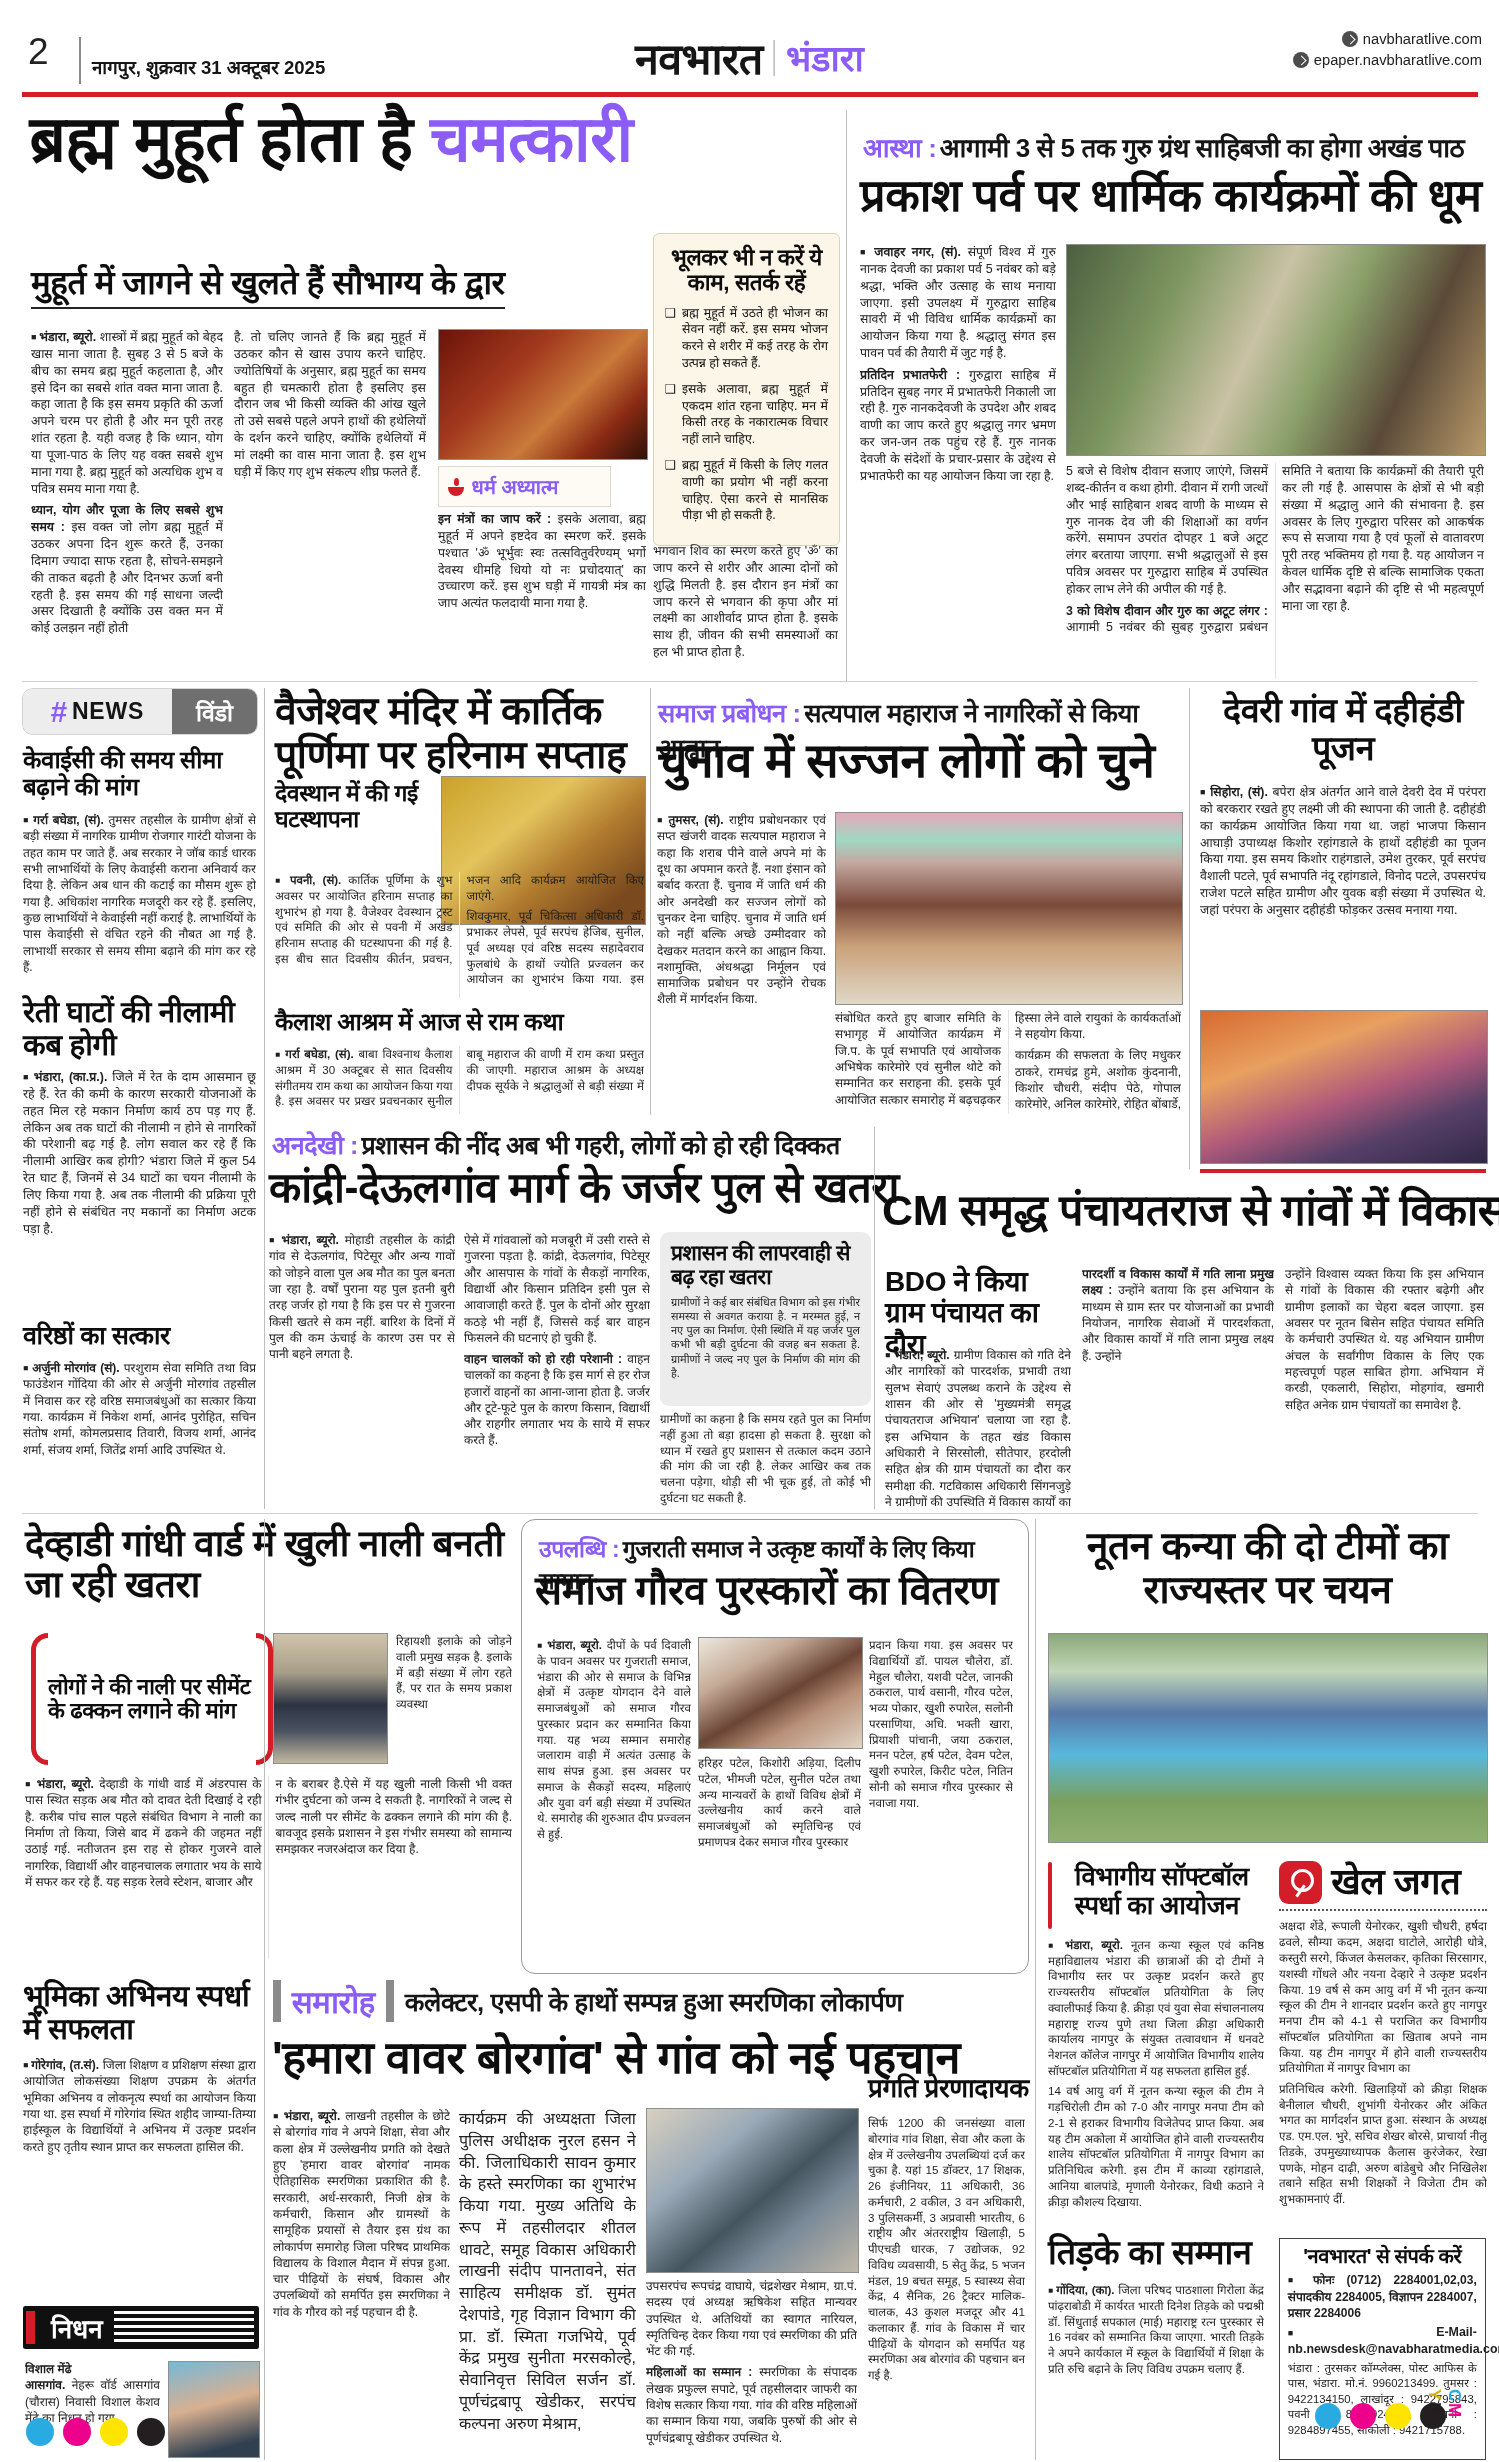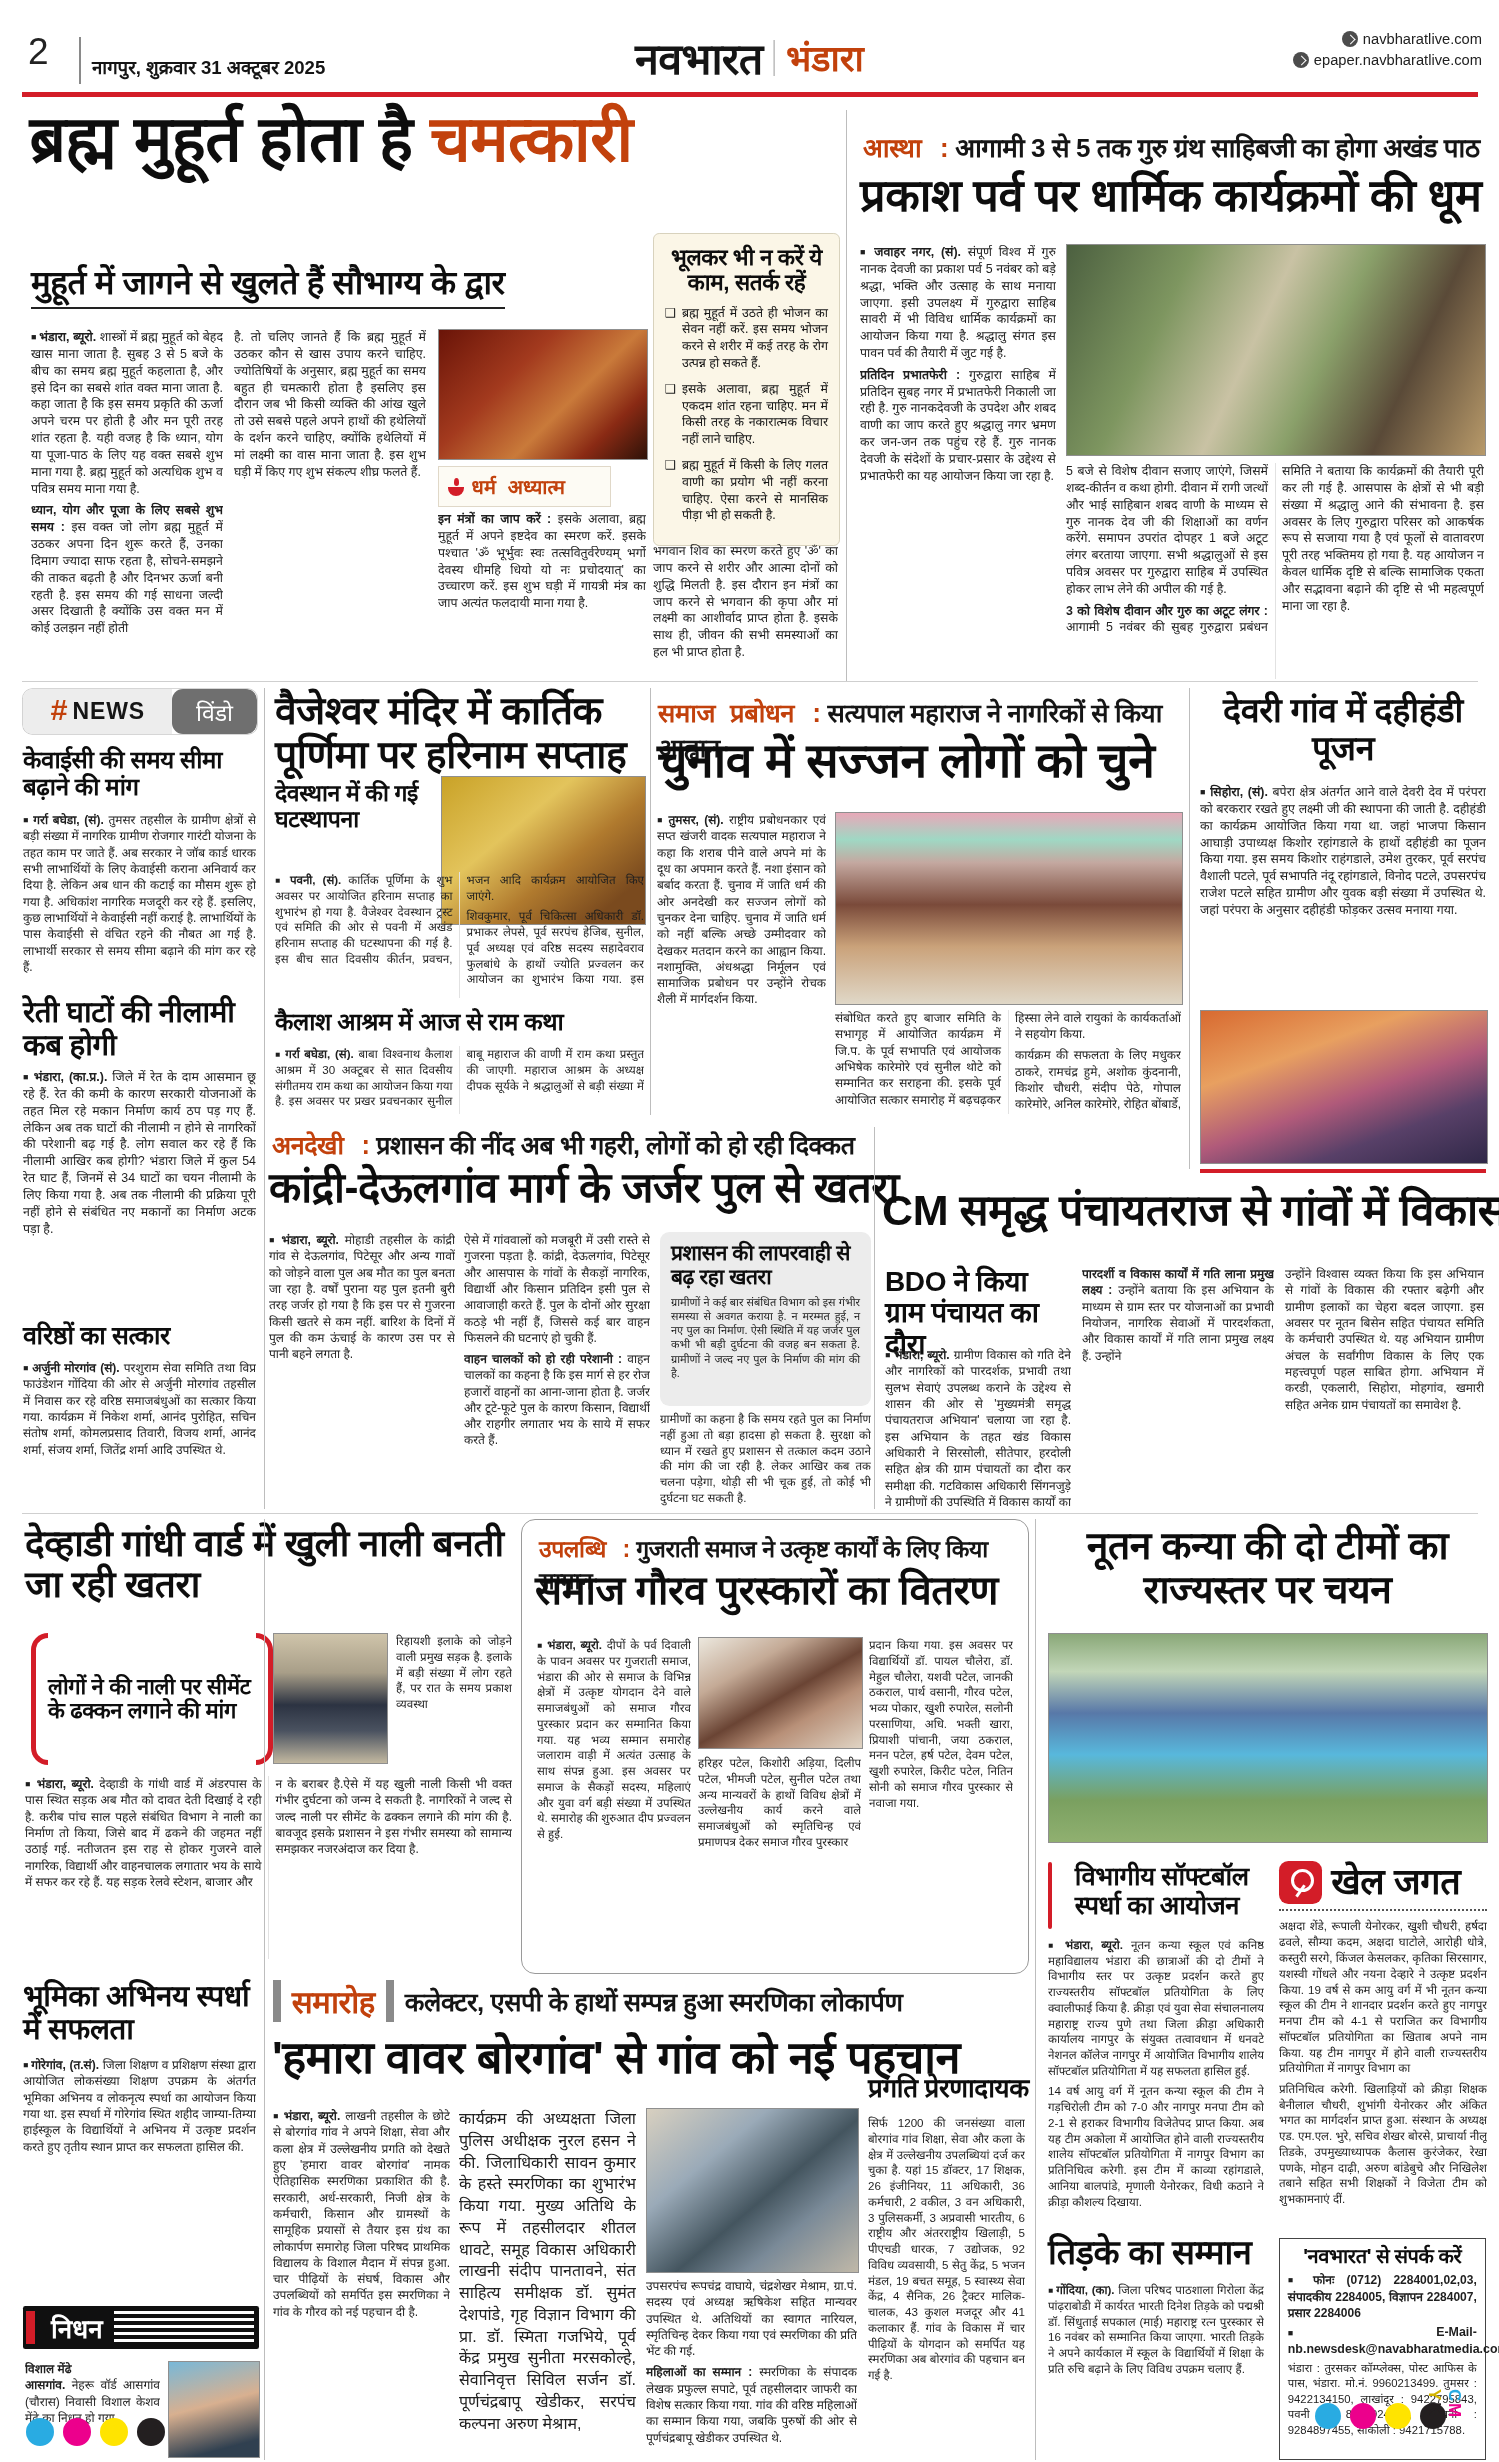--- a/index.html
+++ b/index.html
@@ -5,21 +5,21 @@
   html,body{margin:0;padding:0;background:#8a8a8a;}
   .page{position:relative;width:1499px;height:2462px;background:#ffffff;font-family:"Liberation Sans","DejaVu Sans",sans-serif;color:#151515;overflow:hidden;margin:0 auto;}
   .abs{position:absolute;}
   .hl{font-weight:bold;color:#0d0d0d;line-height:1.12;letter-spacing:-0.4px;}
   .bt{font-size:12.4px;line-height:1.36;text-align:justify;color:#1f1f1f;}
   .bt p{margin:0 0 4.7px 0;}
   .dl{font-weight:bold;}
   .dl::before{content:"■ ";font-size:0.72em;position:relative;top:-0.8px;}
   .lead{font-weight:bold;}
   .cols2{column-count:2;column-gap:14px;column-rule:0.8px solid #e2e2e2;}
-  .red{color:#c2410c;font-family:Liberation Mono, monospace;}
+  .red{color:#8b5cf6;}
   .redbg{background:#d31d28;}
   .kicker{font-weight:bold;letter-spacing:-0.4px;}
   .vrule{position:absolute;width:0.8px;background:#bdbdbd;}
   .hrule{position:absolute;height:0.8px;background:#cfcfcf;}
   .photo{position:absolute;border:0.8px solid #8f8f8f;}
   .warnbox{background:#fbf6e7;border:0.8px solid #d8d2bd;border-radius:6.2px;padding:11px 11px;}
   .warnbox li{list-style:none;margin:0 0 9.3px 0;font-size:12.4px;line-height:1.35;text-align:justify;position:relative;padding-left:17px;}
   .warnbox li::before{content:"❑";position:absolute;left:0;top:0;font-weight:bold;color:#222;}
   .graybox{background:#ececec;border-radius:9.3px;padding:9.3px 11px;}
   .pull{position:relative;padding:4.7px 17px;}
@@ -110,21 +110,21 @@
     <p><span class="lead">3 को विशेष दीवान और गुरु का अटूट लंगर :</span> <span>आगामी 5 नवंबर की सुबह गुरुद्वारा प्रबंधन समिति ने बताया कि कार्यक्रमों की तैयारी पूरी कर ली गई है. आसपास के क्षेत्रों से भी बड़ी संख्या में श्रद्धालु आने की संभावना है. इस अवसर के लिए गुरुद्वारा परिसर को आकर्षक रूप से सजाया गया है एवं फूलों से वातावरण पूरी तरह भक्तिमय हो गया है. यह आयोजन न केवल धार्मिक दृष्टि से बल्कि सामाजिक एकता और सद्भावना बढ़ाने की दृष्टि से भी महत्वपूर्ण माना जा रहा है.</span></p>
   </div>
 
   <div class="hrule" style="left:22px;top:681px;width:1456px;"></div>
 
   <div class="abs" style="left:23px;top:689px;width:234px;height:45px;display:flex;border-radius:9.3px;overflow:hidden;box-shadow:0 0 0 0.8px #c8c8c8;">
     <div style="flex:1;background:#ededed;display:flex;align-items:center;justify-content:center;gap:4.7px;">
       <span class="red" style="font-size:29.5px;font-weight:900;">#</span>
       <span style="font-size:23px;font-weight:900;letter-spacing:0.8px;">NEWS</span>
     </div>
-    <div style="width:85px;background:#6f6f6f;color:#fff;display:flex;align-items:center;justify-content:center;font-size:23px;font-weight:normal;border-radius:11px;">विंडो</div>
+    <div style="width:85px;background:#6f6f6f;color:#fff;display:flex;align-items:center;justify-content:center;font-size:23px;font-weight:bold;">विंडो</div>
   </div>
 
   <div class="abs hl" style="left:23px;top:747px;width:233px;font-size:24px;">केवाईसी की समय सीमा बढ़ाने की मांग</div>
   <div class="abs bt" style="left:23px;top:812px;width:233px;height:172px;overflow:hidden;font-size:12px;">
     <p><span class="dl">गर्रा बघेडा, (सं).</span> <span>तुमसर तहसील के ग्रामीण क्षेत्रों से बड़ी संख्या में नागरिक ग्रामीण रोजगार गारंटी योजना के तहत काम पर जाते हैं. अब सरकार ने जॉब कार्ड धारक सभी लाभार्थियों के लिए केवाईसी कराना अनिवार्य कर दिया है. लेकिन अब धान की कटाई का मौसम शुरू हो गया है. अधिकांश नागरिक मजदूरी कर रहे हैं. इसलिए, कुछ लाभार्थियों ने केवाईसी नहीं कराई है. लाभार्थियों के पास केवाईसी से वंचित रहने की नौबत आ गई है. लाभार्थी सरकार से समय सीमा बढ़ाने की मांग कर रहे हैं.</span></p>
   </div>
 
   <div class="abs hl" style="left:23px;top:995px;width:233px;font-size:29.5px;">रेती घाटों की नीलामी कब होगी</div>
   <div class="abs bt" style="left:23px;top:1069px;width:233px;height:242px;overflow:hidden;">
     <p><span class="dl">भंडारा, (का.प्र.).</span> <span>जिले में रेत के दाम आसमान छू रहे हैं. रेत की कमी के कारण सरकारी योजनाओं के तहत मिल रहे मकान निर्माण कार्य ठप पड़ गए हैं. लेकिन अब तक घाटों की नीलामी न होने से नागरिकों की परेशानी बढ़ गई है. लोग सवाल कर रहे हैं कि नीलामी आखिर कब होगी? भंडारा जिले में कुल 54 रेत घाट हैं, जिनमें से 34 घाटों का चयन नीलामी के लिए किया गया है. अब तक नीलामी की प्रक्रिया पूरी नहीं होने से संबंधित नए मकानों का निर्माण अटक पड़ा है.</span></p>

